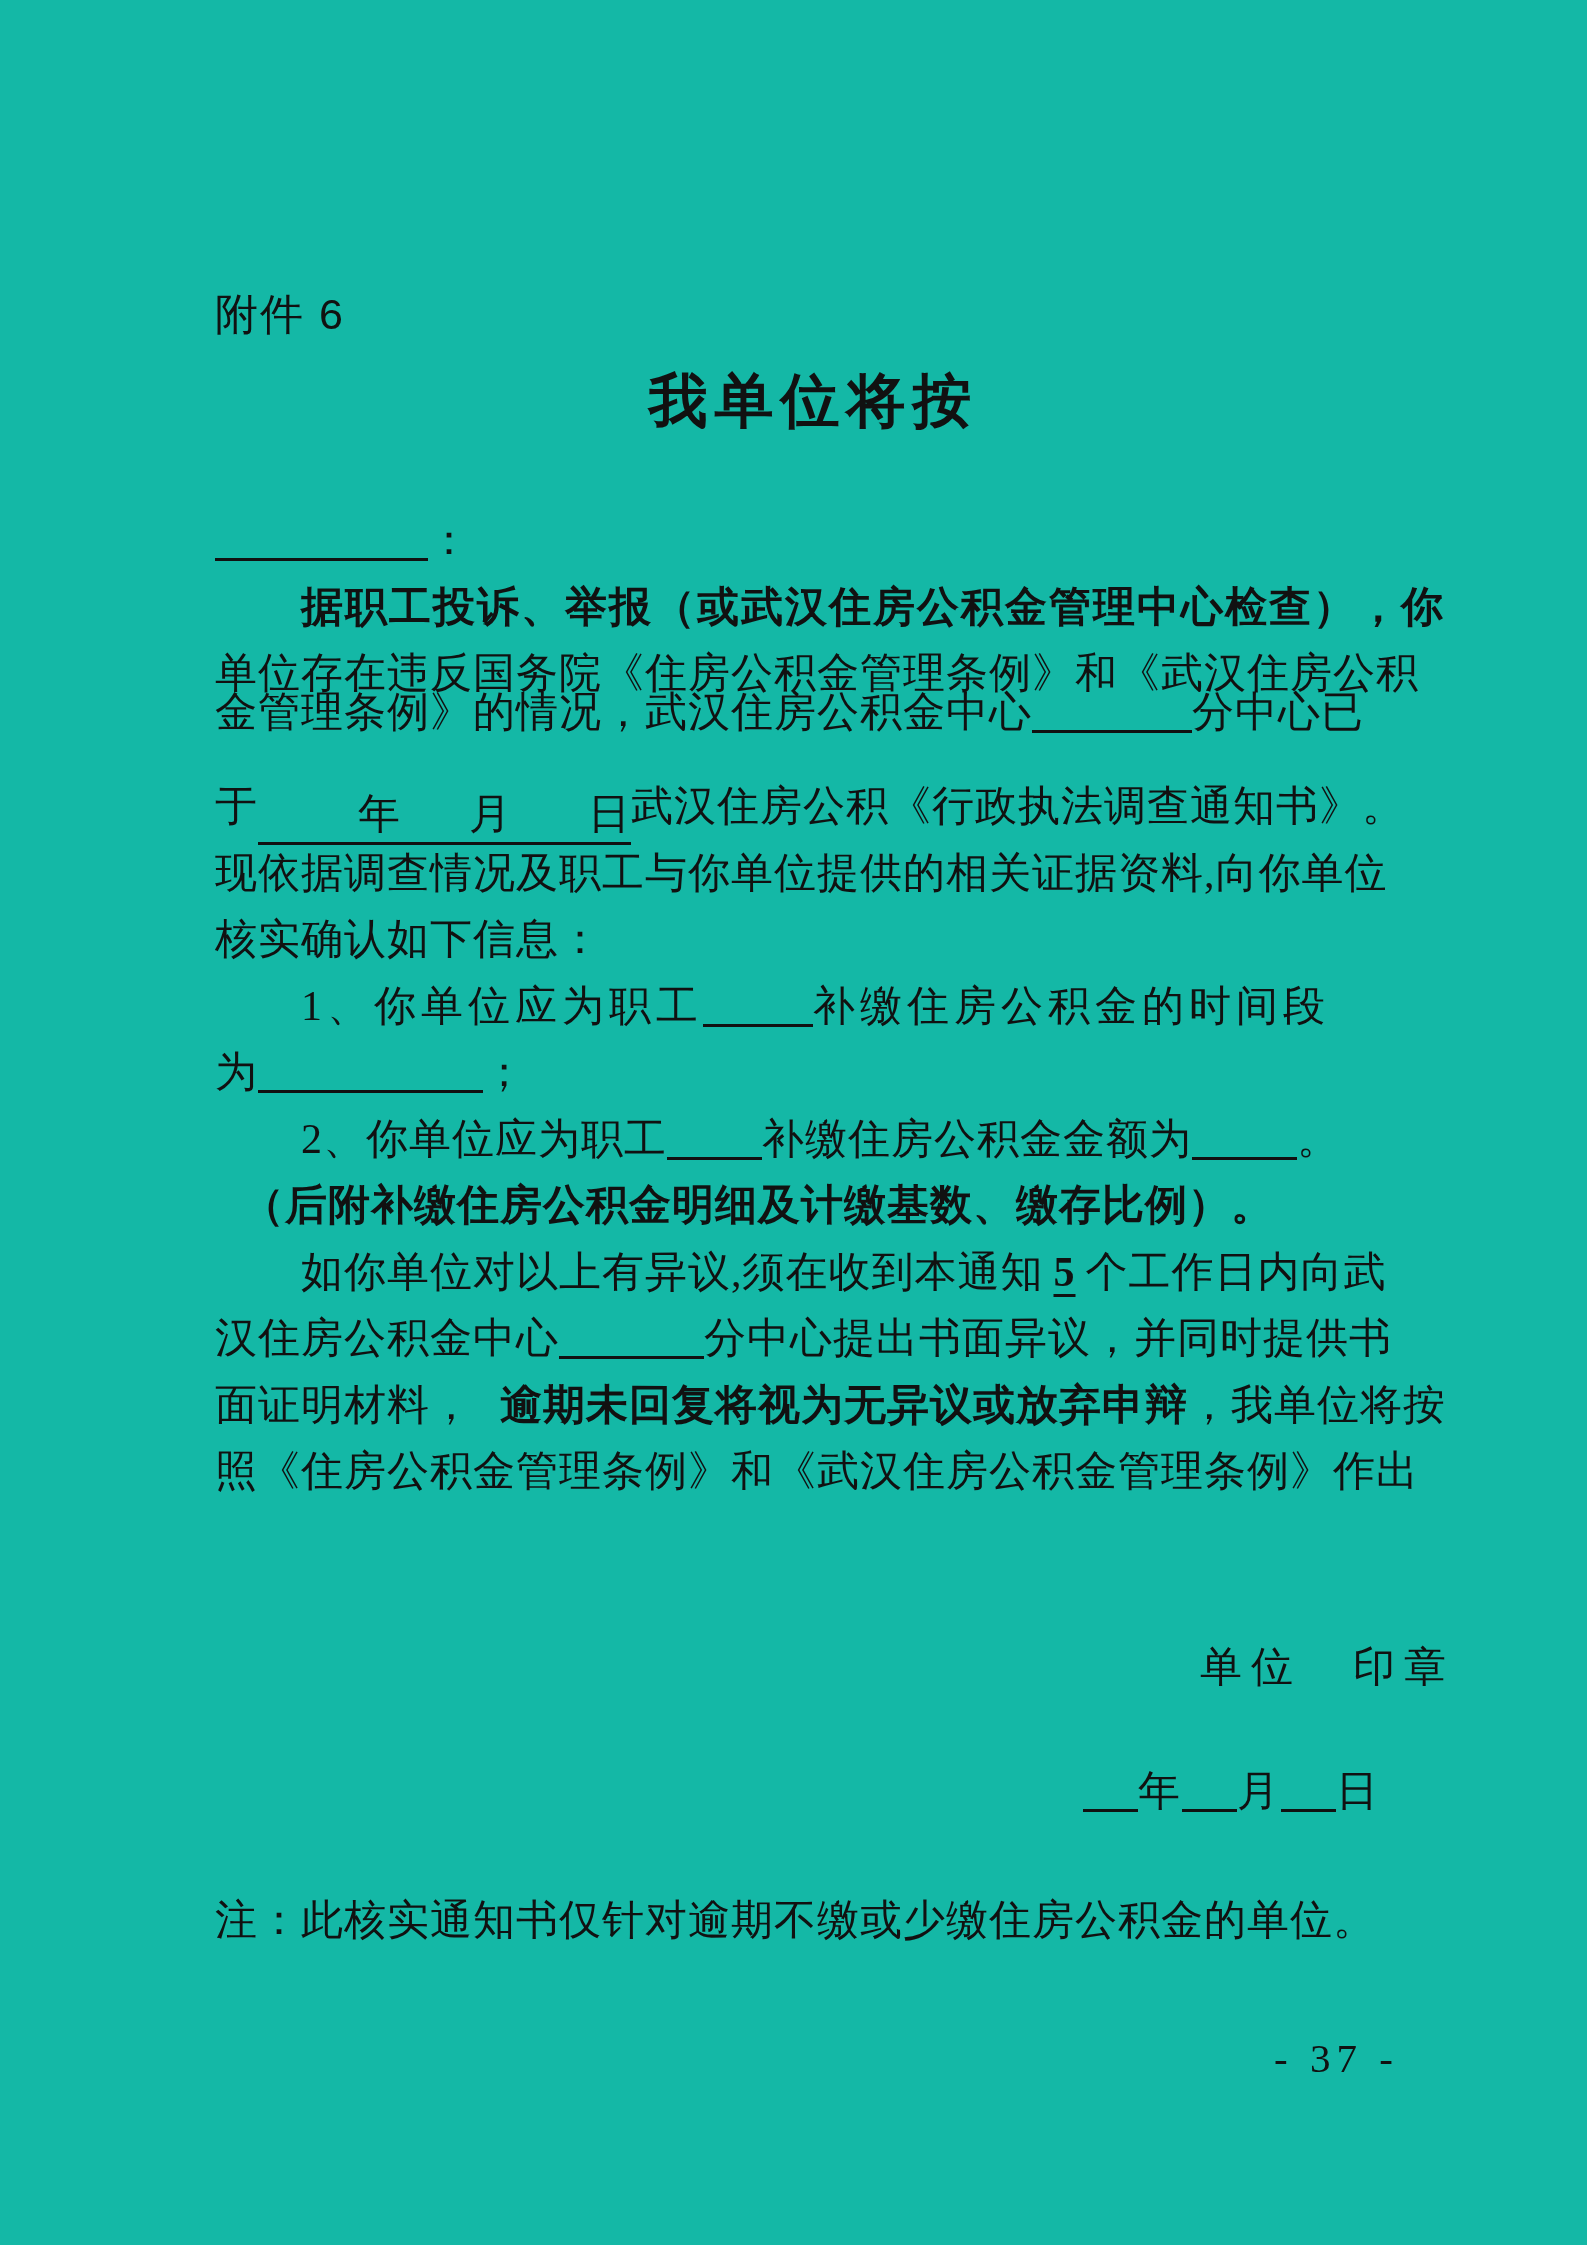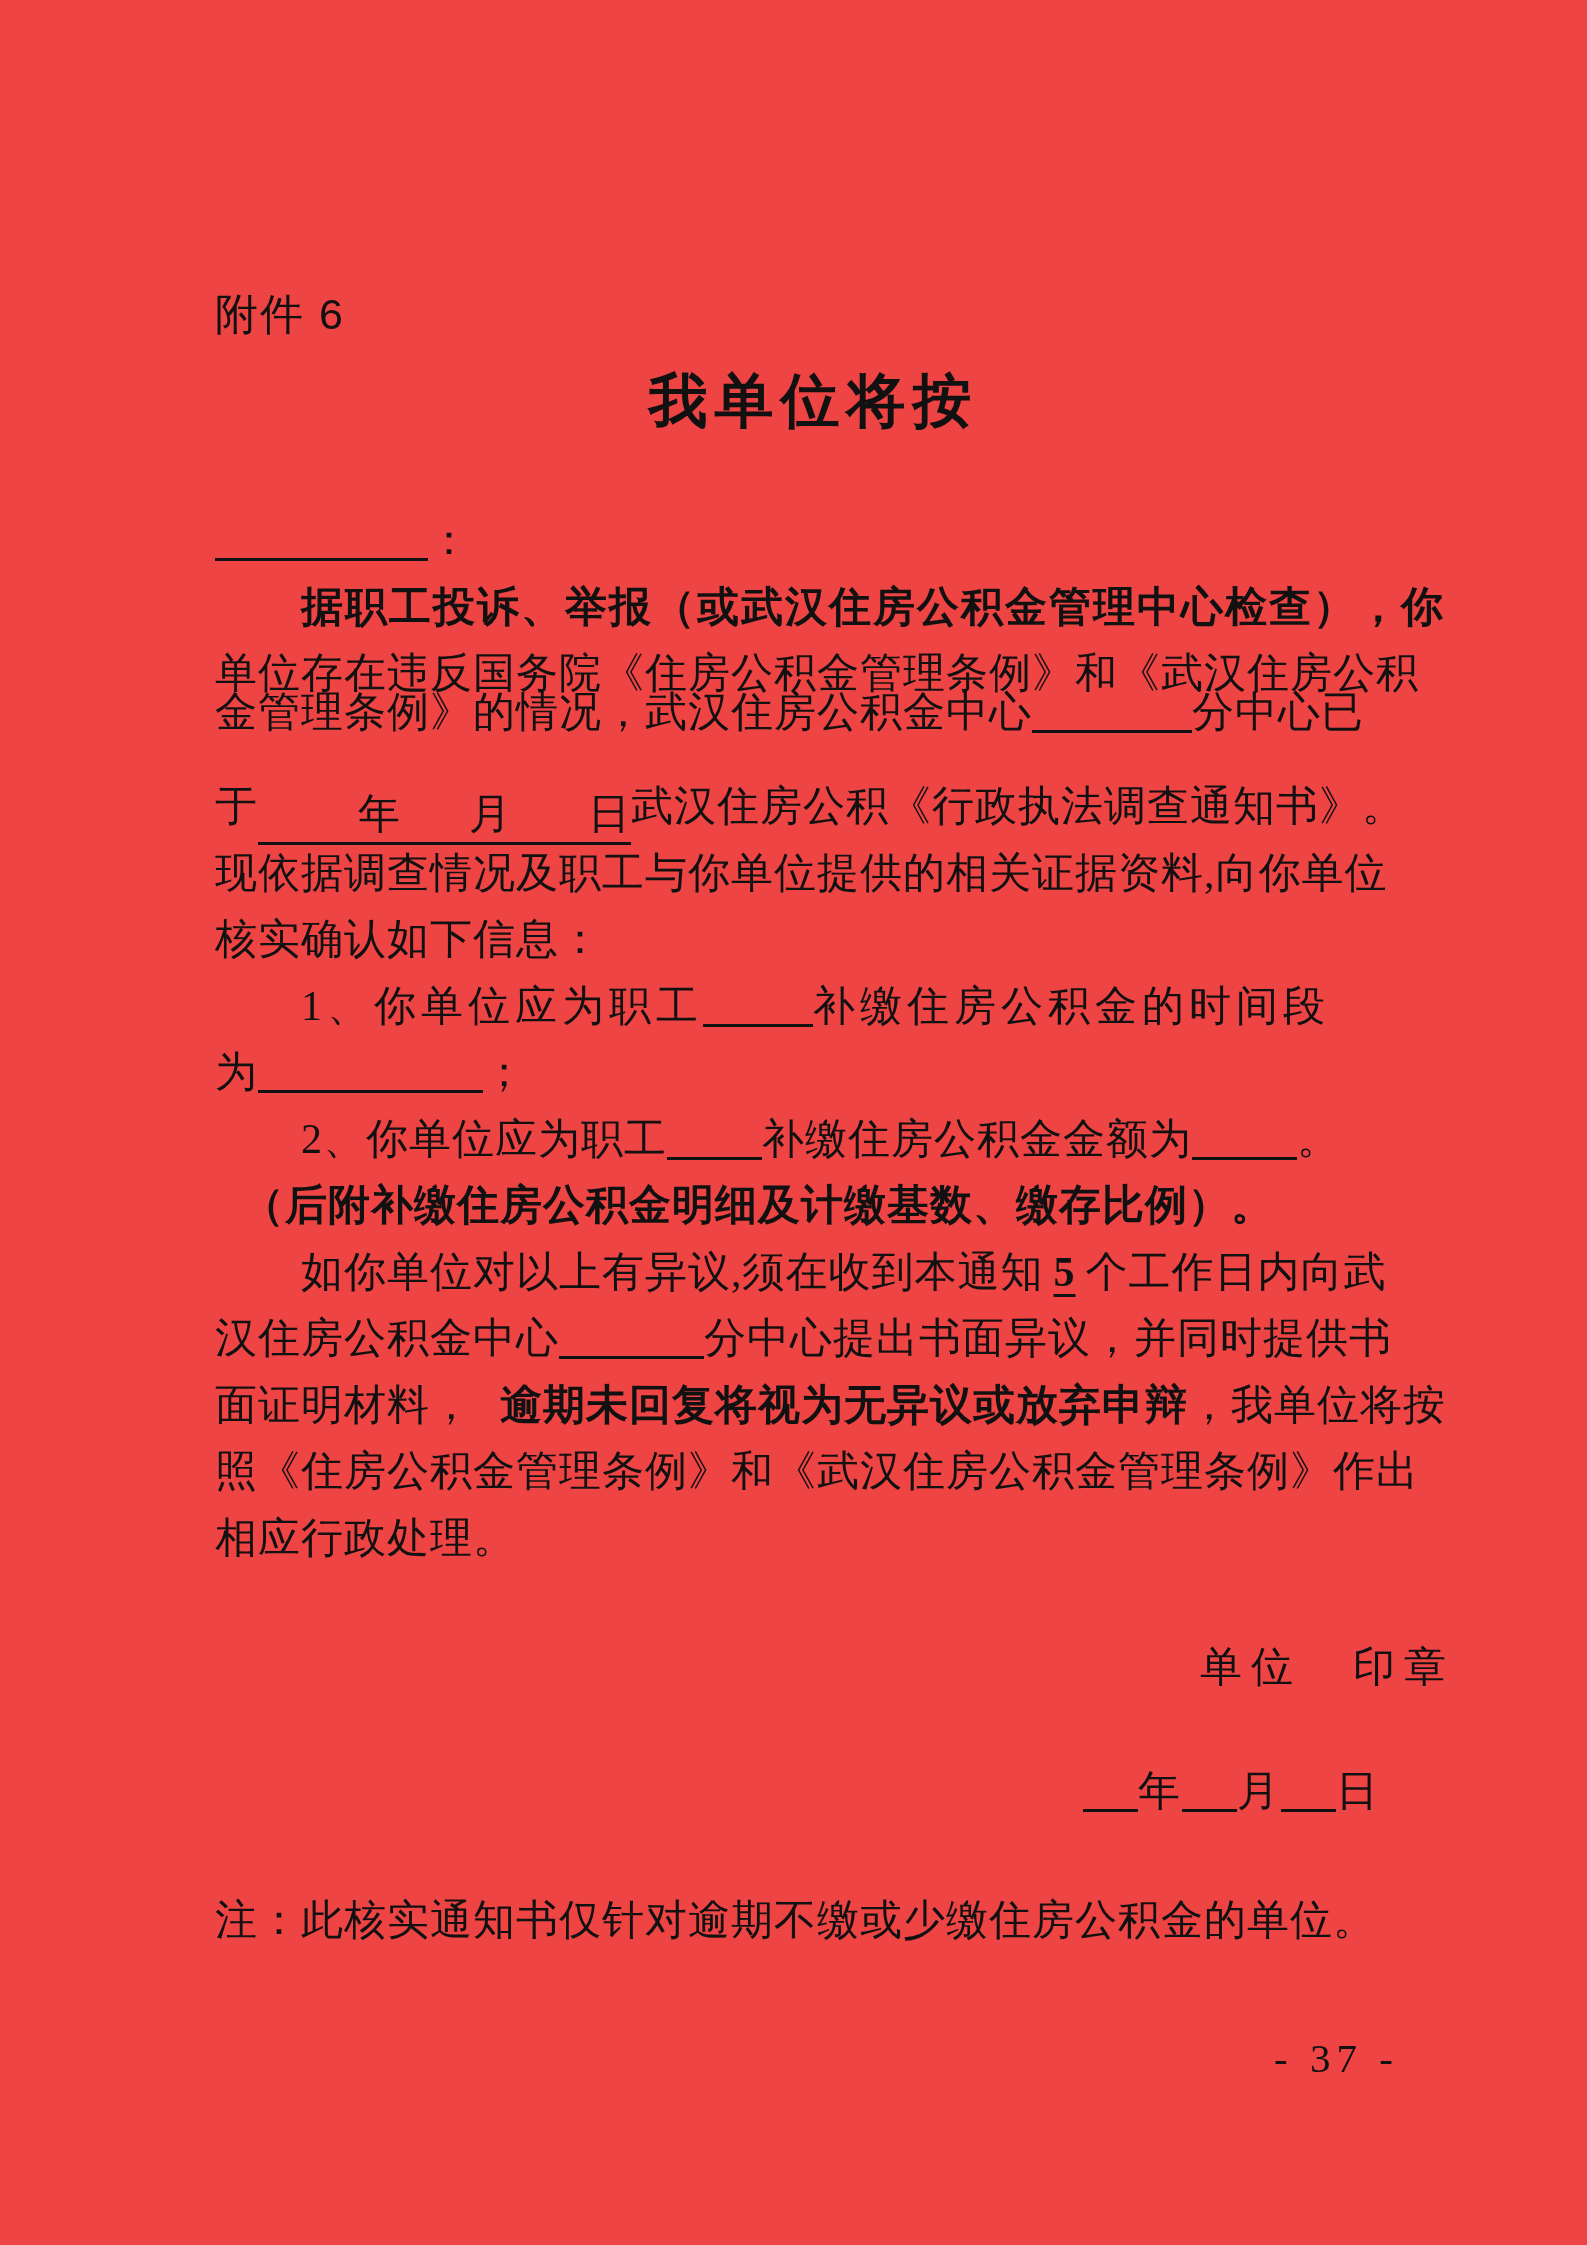--- a/index.html
+++ b/index.html
@@ -1,19 +1,19 @@
 <!DOCTYPE html>
 <html><head>
 <meta charset="utf-8">
 <style>
   html,body{margin:0;padding:0;background:#e8e8e8;}
   .page{
     position:relative;
     width:1587px;height:2245px;
-    background:#ef4444;
+    background:#14b8a6;
     font-family:"Liberation Serif","DejaVu Serif",serif;
     color:#111;
     overflow:hidden;
   }
   .line{
     position:absolute;
     left:215px;
     height:66px;line-height:66px;
     font-size:42px;
     white-space:nowrap;
@@ -98,21 +98,20 @@
   <div class="line indent ls5" style="top:973px"><span>1、你单位应为职工</span><span class="blank w110"></span><span>补缴住房公积金的时间段</span></div>
   <div class="line" style="top:1039px"><span>为</span><span class="blank w225"></span><span>；</span></div>
 
   <div class="line indent" style="top:1106px"><span>2、你单位应为职工</span><span class="blank w95"></span><span>补缴住房公积金金额为</span><span class="blank w105"></span><span>。</span></div>
   <div class="line bold" style="top:1172px">（后附补缴住房公积金明细及计缴基数、缴存比例）。</div>
 
   <div class="line indent" style="top:1239px"><span>如你单位对以上有异议,须在收到本通知</span><span class="five">5</span><span>个工作日内向武</span></div>
   <div class="line" style="top:1305px"><span>汉住房公积金中心</span><span class="blank w145"></span><span>分中心提出书面异议，并同时提供书</span></div>
   <div class="line" style="top:1372px"><span>面证明材料，</span><span class="bold">逾期未回复将视为无异议或放弃申辩</span><span>，我单位将按</span></div>
   <div class="line" style="top:1438px">照《住房公积金管理条例》和《武汉住房公积金管理条例》作出</div>
-  <div class="line" style="top:1505px">相应行政处理。</div>
 
   <div class="line sig" style="top:1634px">单位　印章</div>
   <div class="line date" style="top:1758px"><span class="blank w55"></span><span>年</span><span class="blank w55"></span><span>月</span><span class="blank w55"></span><span>日</span></div>
 
   <div class="line" style="top:1887px">注：此核实通知书仅针对逾期不缴或少缴住房公积金的单位。</div>
 
   <div class="line pagenum" style="top:2025px">- 37 -</div>
 
 </div>
 

